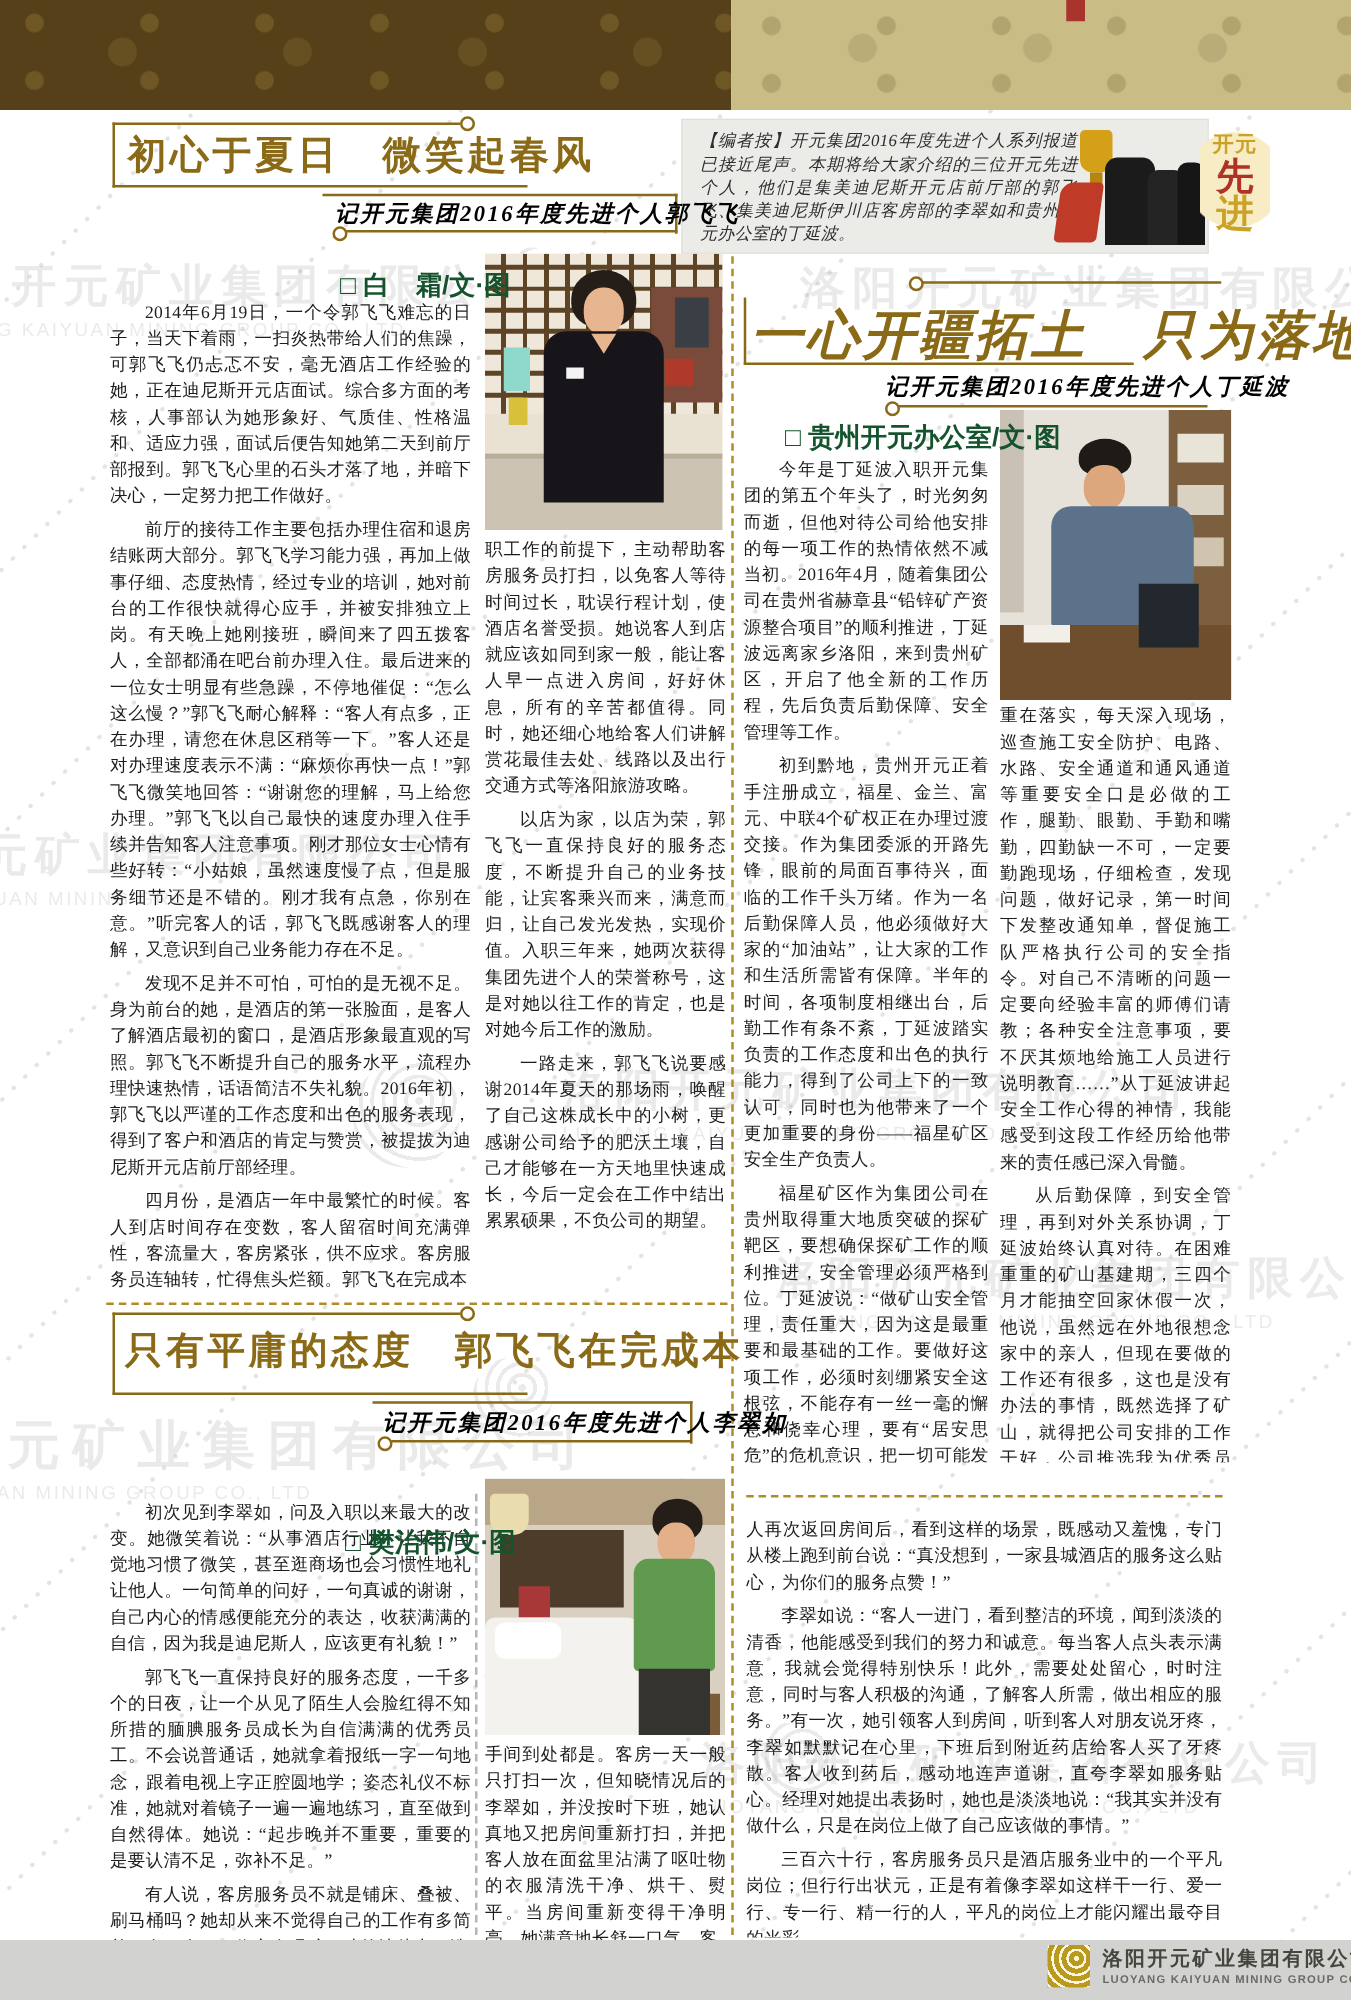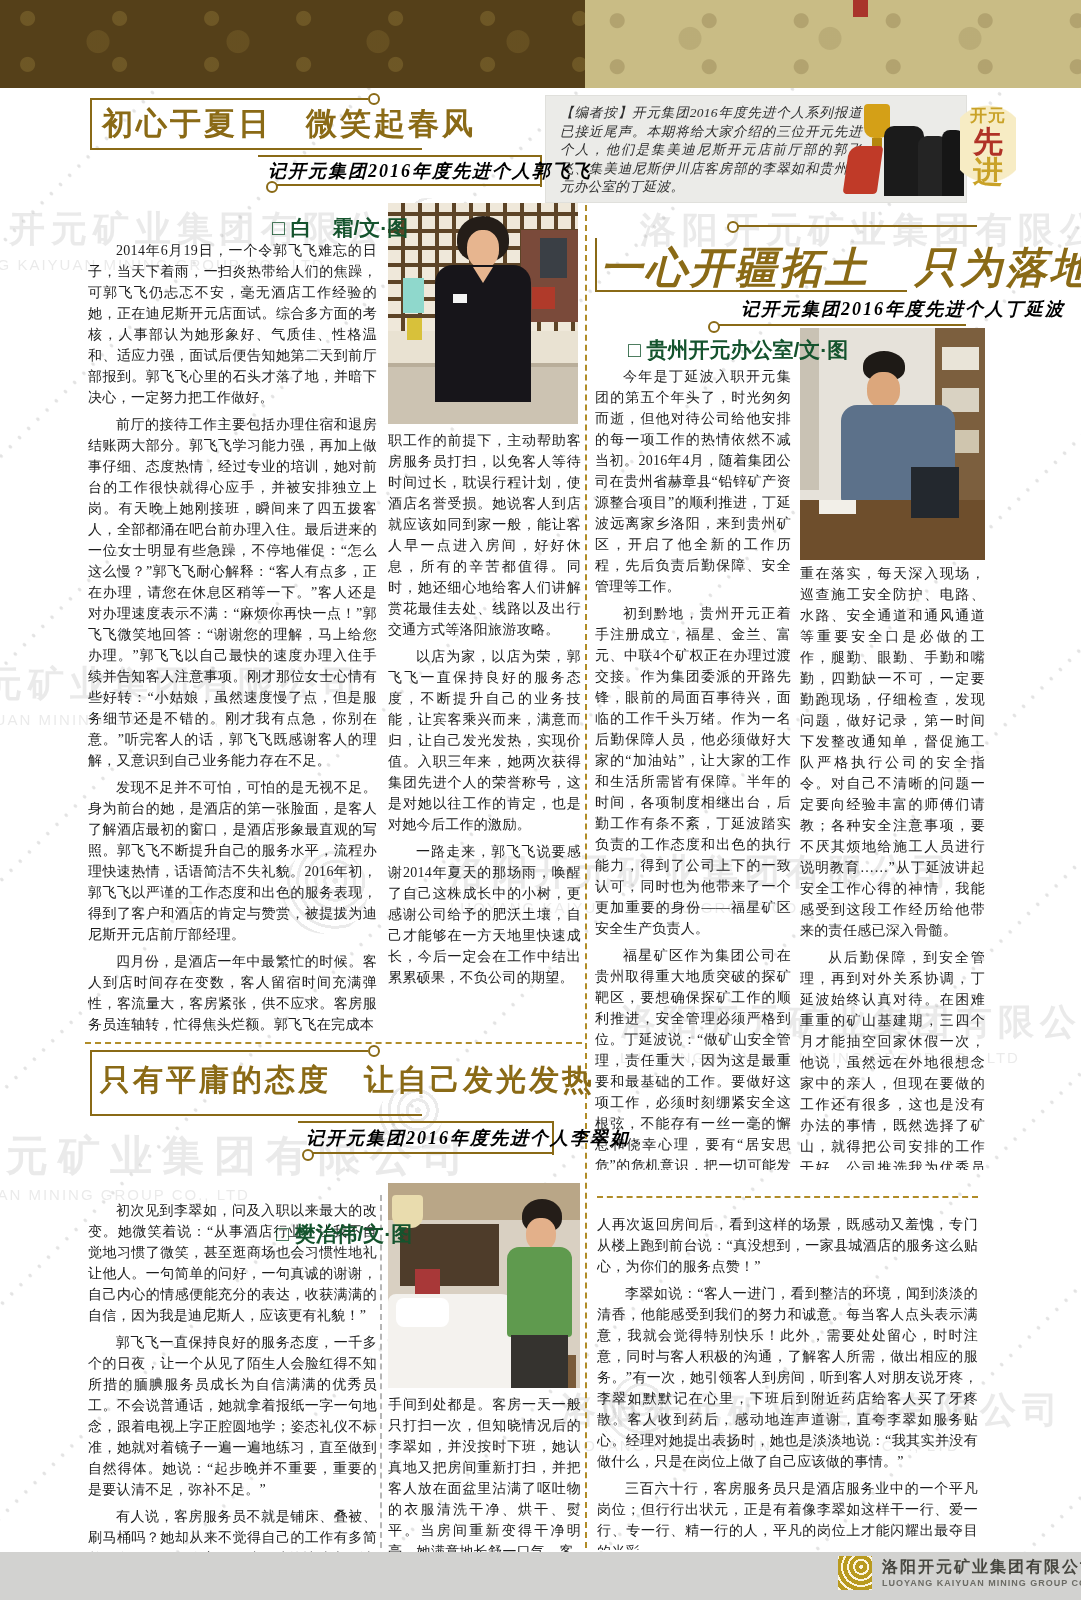--- a/index.html
+++ b/index.html
@@ -169,21 +169,21 @@
       <p>一路走来，郭飞飞说要感谢2014年夏天的那场雨，唤醒了自己这株成长中的小树，更感谢公司给予的肥沃土壤，自己才能够在一方天地里快速成长，今后一定会在工作中结出累累硕果，不负公司的期望。</p>
     </div>
 
   <div class="dash-v" style="left:585px;top:205px;height:1343px;"></div>
 
   <div class="gcircle" style="left:727px;top:221px;"></div>
   <div class="gline" style="left:737px;top:225px;width:240px;height:2px;"></div>
   <div class="gline" style="left:595px;top:238px;width:2px;height:54px;"></div>
   <div class="gline" style="left:595px;top:290px;width:312px;height:2px;"></div>
   <div class="headline" style="left:600px;top:240px;font-size:42px;font-style:italic;">一心开疆拓土　只为落地生花</div>
-  <div class="subtitle" style="left:741px;top:297px;text-align:center;">记开元集团2016年度先进个人丁延波</div>
+  <div class="subtitle" style="left:708px;top:297px;text-align:center;">记开元集团2016年度先进个人丁延波</div>
   <div class="gcircle" style="left:708px;top:321px;"></div>
   <div class="gline" style="left:719px;top:324px;width:247px;height:2px;"></div>
   <div class="byline" style="left:628px;top:336px;">□ 贵州开元办公室/文·图</div>
 
   <div class="photo" style="left:800px;top:328px;width:185px;height:232px;background:#e6e2da;">
     <div class="ph" style="right:0;top:0;width:27%;height:100%;background:#7c5f3e;"></div>
     <div class="ph" style="right:3%;top:8%;width:20%;height:10%;background:#e9e4d8;"></div>
     <div class="ph" style="right:3%;top:26%;width:20%;height:10%;background:#d9d2c2;"></div>
     <div class="ph" style="right:3%;top:44%;width:20%;height:10%;background:#cfc5ae;"></div>
     <div class="ph" style="left:0;top:0;width:10%;height:70%;background:#c9c2b4;"></div>
@@ -203,21 +203,21 @@
   <div class="col flush-first" style="left:800px;top:563px;width:185px;height:607px;">
       <p>重在落实，每天深入现场，巡查施工安全防护、电路、水路、安全通道和通风通道等重要安全口是必做的工作，腿勤、眼勤、手勤和嘴勤，四勤缺一不可，一定要勤跑现场，仔细检查，发现问题，做好记录，第一时间下发整改通知单，督促施工队严格执行公司的安全指令。对自己不清晰的问题一定要向经验丰富的师傅们请教；各种安全注意事项，要不厌其烦地给施工人员进行说明教育……”从丁延波讲起安全工作心得的神情，我能感受到这段工作经历给他带来的责任感已深入骨髓。</p>
       <p>从后勤保障，到安全管理，再到对外关系协调，丁延波始终认真对待。在困难重重的矿山基建期，三四个月才能抽空回家休假一次，他说，虽然远在外地很想念家中的亲人，但现在要做的工作还有很多，这也是没有办法的事情，既然选择了矿山，就得把公司安排的工作干好，公司推选我为优秀员工，更要以身作则，不辜负领导的信任和大家的厚爱。</p>
     </div>
 
   <div class="dash-h" style="left:85px;top:1042px;width:497px;"></div>
   <div class="gline" style="left:90px;top:1050px;width:278px;height:2px;"></div>
   <div class="gcircle" style="left:368px;top:1045px;"></div>
   <div class="gline" style="left:90px;top:1050px;width:2px;height:66px;"></div>
   <div class="gline" style="left:90px;top:1114px;width:332px;height:2px;"></div>
-  <div class="headline" style="left:100px;top:1060px;font-size:30px;">只有平庸的态度　让自己发光发热</div>
+  <div class="headline" style="left:100px;top:1060px;font-size:30px;">只有平庸的态度　郭飞飞在完成本</div>
   <div class="gline" style="left:298px;top:1121px;width:256px;height:2px;"></div>
   <div class="gline" style="left:552px;top:1121px;width:2px;height:34px;"></div>
   <div class="subtitle" style="left:306px;top:1126px;">记开元集团2016年度先进个人李翠如</div>
   <div class="gcircle" style="left:302px;top:1149px;"></div>
   <div class="gline" style="left:313px;top:1152px;width:240px;height:2px;"></div>
   <div class="byline" style="left:276px;top:1220px;">□ 樊治伟/文·图</div>
 
   <div class="photo" style="left:388px;top:1183px;width:192px;height:205px;background:#d9d0c2;">
     <div class="ph" style="left:0;top:0;width:100%;height:18%;background:#b9a687;"></div>
     <div class="ph" style="left:6%;top:20%;width:52%;height:30%;background:#4e3c2a;"></div>

